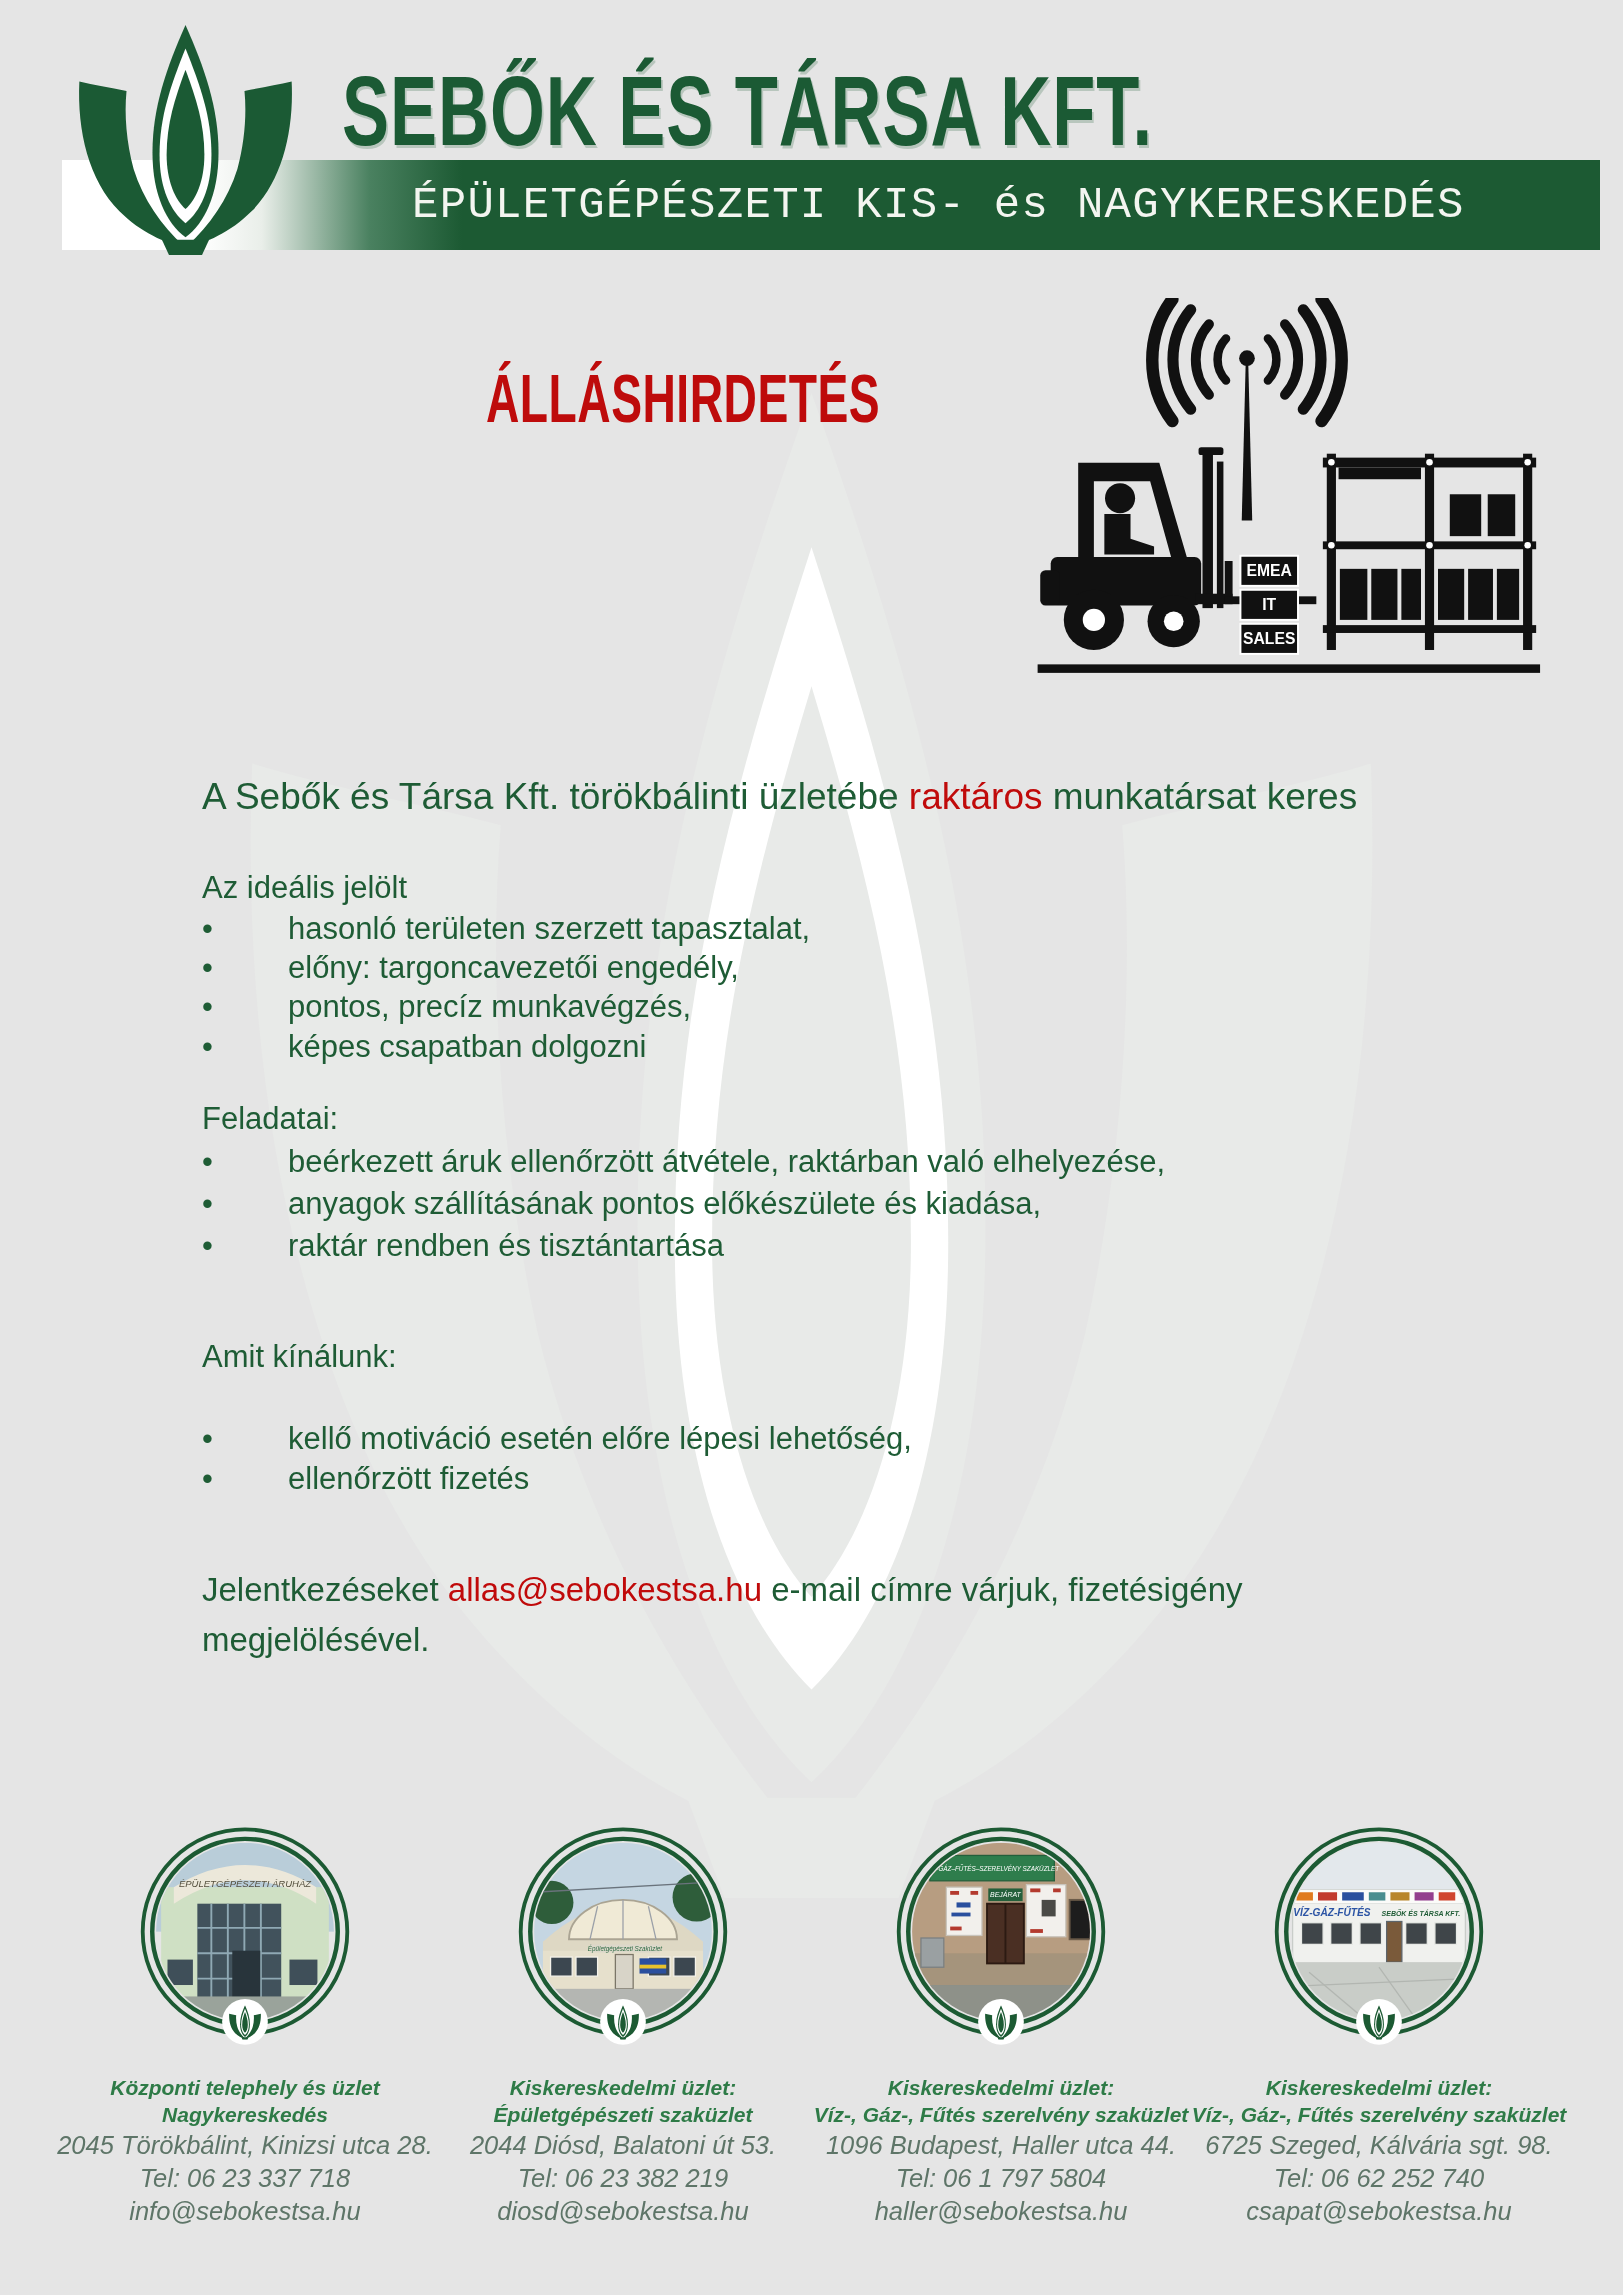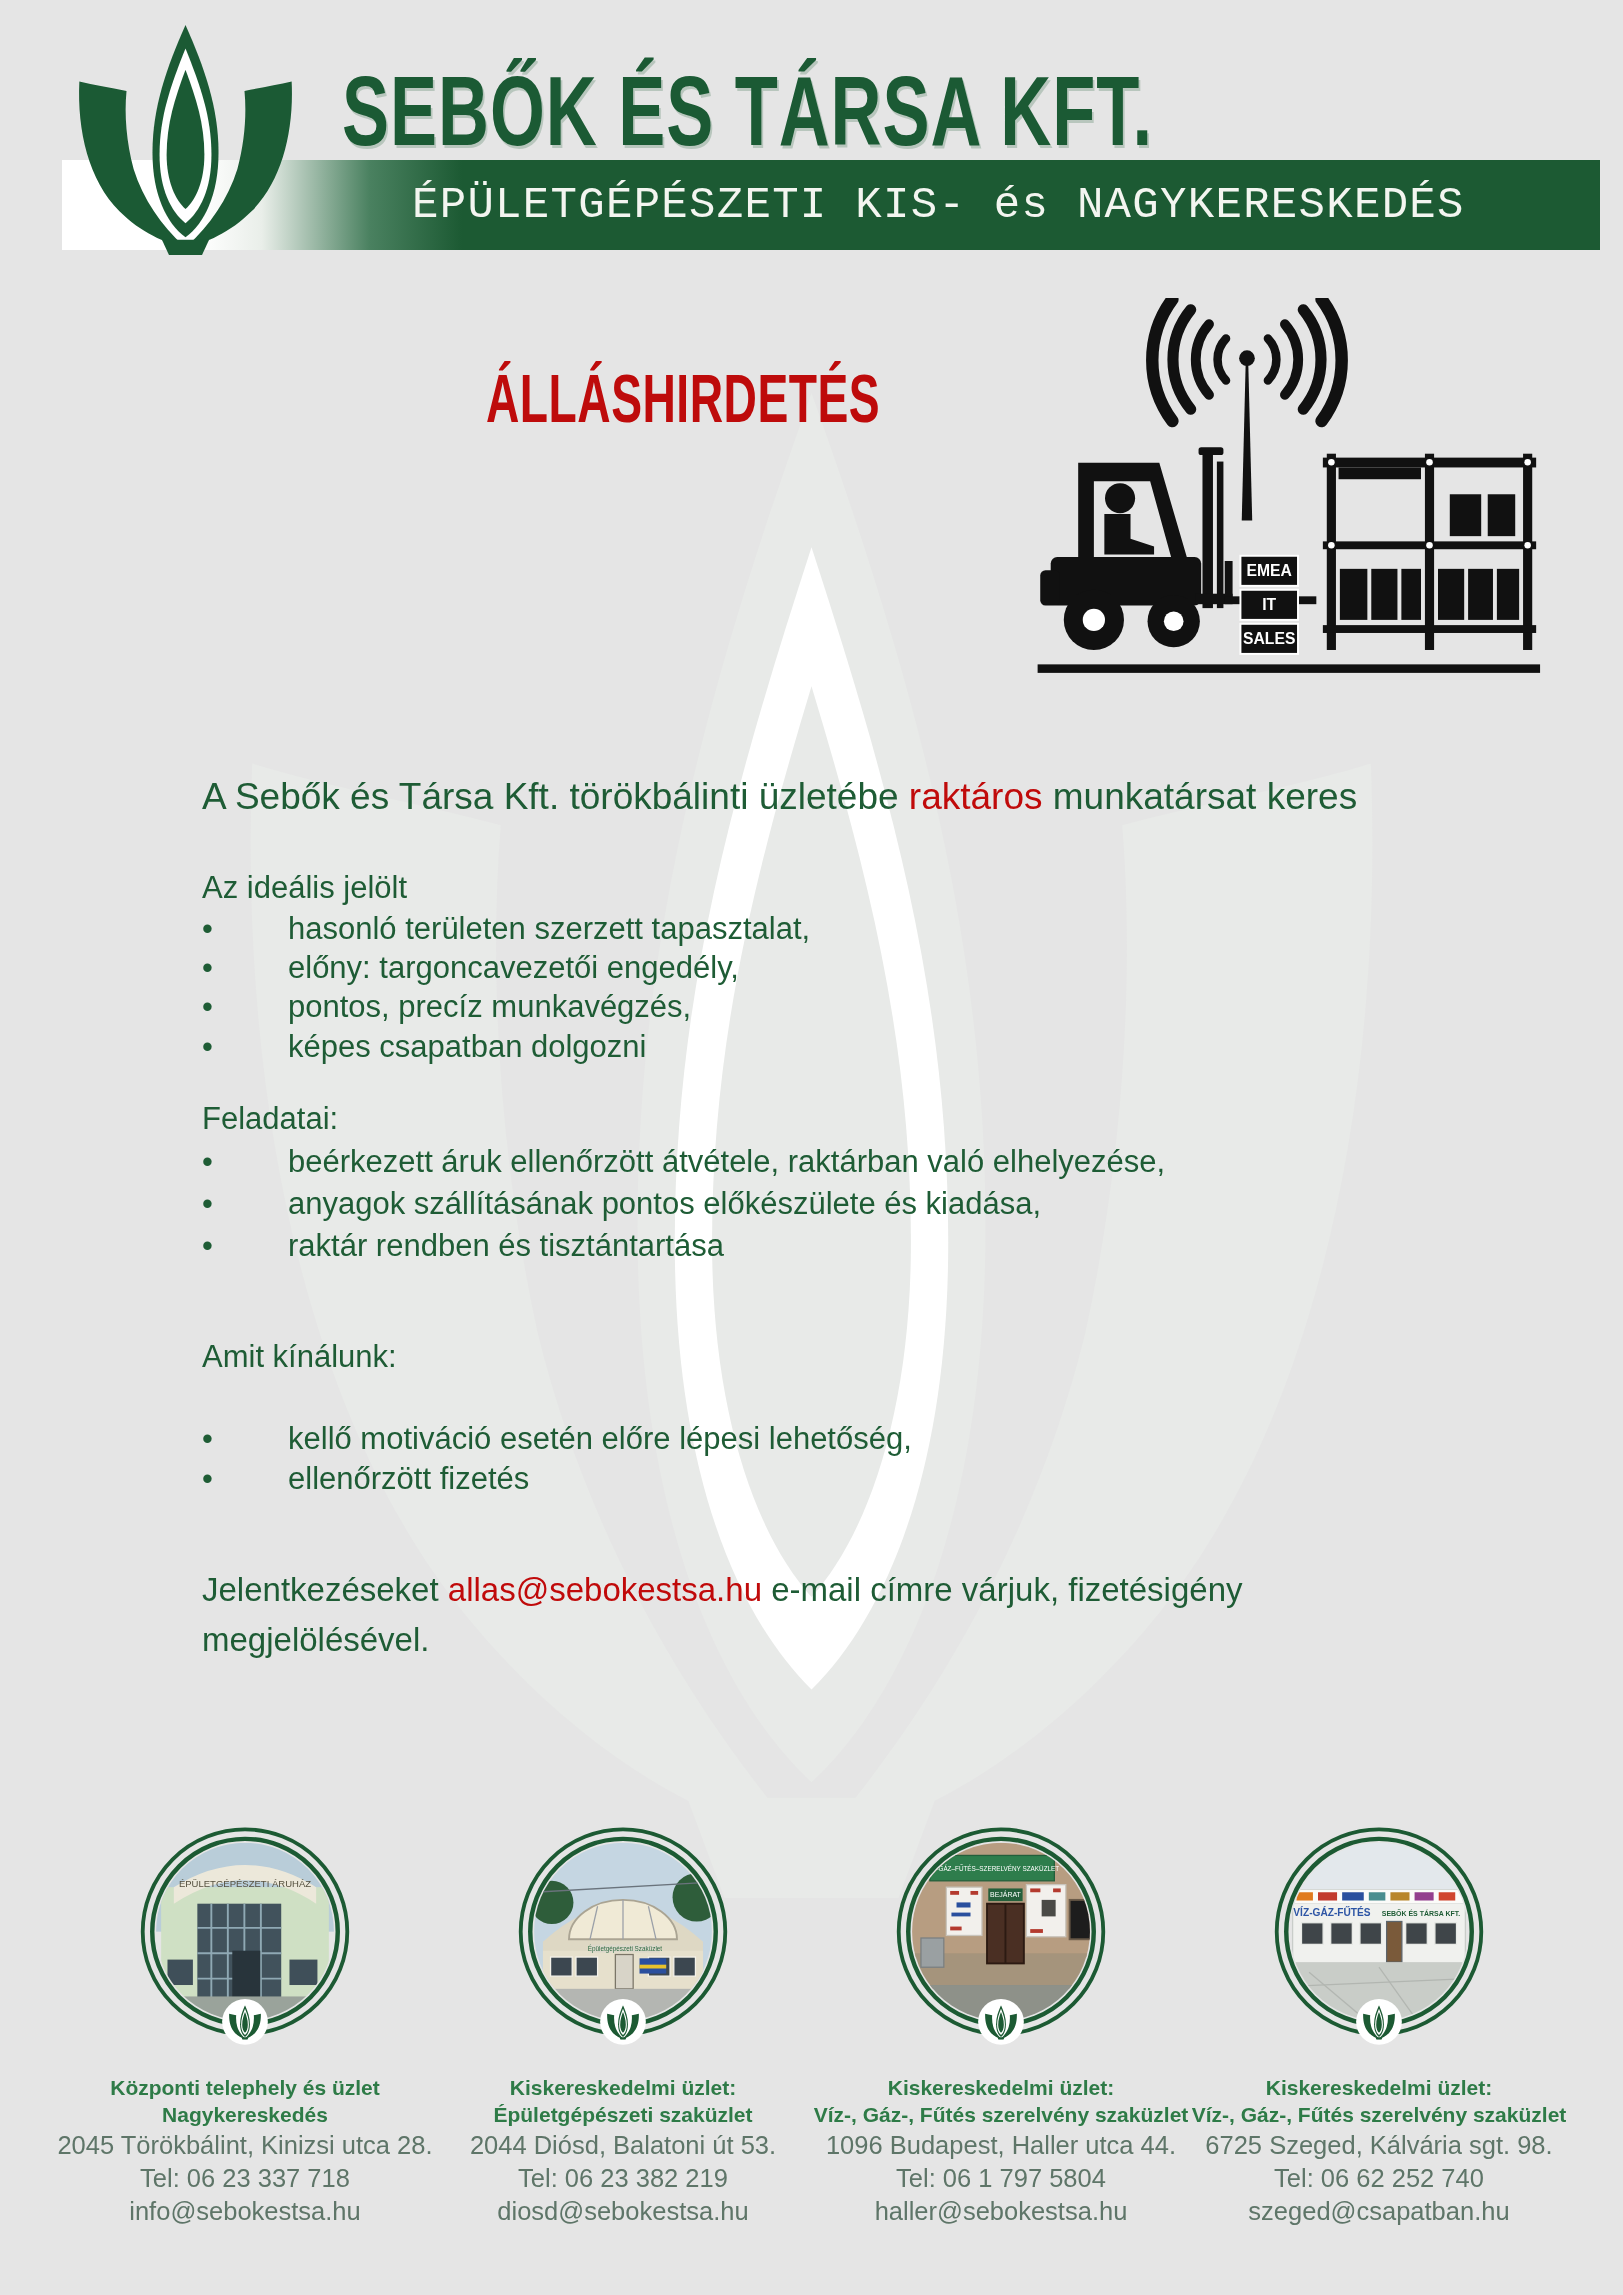--- a/index.html
+++ b/index.html
@@ -26,21 +26,21 @@
   .box-label{fill:#ffffff;font-size:24px;font-weight:bold;text-anchor:middle;font-family:"Liberation Sans",sans-serif;}
   
   .headline{position:absolute;left:202px;top:776px;font-size:37px;color:#1E5C35;white-space:nowrap;z-index:2;}
   .hl{color:#C00A0A;}
   .sec-label{position:absolute;left:202px;font-size:31px;color:#1E5C35;z-index:2;white-space:nowrap;}
   .bullet{position:absolute;left:202px;font-size:31px;color:#1E5C35;z-index:2;white-space:nowrap;}
   .bullet .dot{display:inline-block;width:86px;}
   .contact{position:absolute;left:202px;top:1565px;width:1171px;font-size:33px;line-height:1.5;
         color:#1E5C35;z-index:2;}
   
-  .locations{position:absolute;left:56px;top:1824px;width:1512px;display:flex;z-index:2;}
+  .locations{position:absolute;left:56px;top:1824px;width:1512px;display:flex;z-index:2;font-style:italic;}
   .loc{flex:1;display:flex;flex-direction:column;align-items:center;min-width:0;}
   .medallion{width:216px;height:228px;}
   .ring-outer{fill:none;stroke:#1C5A33;stroke-width:6;}
   .ring-inner{fill:none;stroke:#1C5A33;stroke-width:7;}
   .orn-leaf use{fill:#1C5A33;}
   .loc-caption{margin-top:22px;text-align:center;}
   .loc-title{font-size:21px;font-weight:bold;color:#2E7B47;line-height:1.3;white-space:nowrap;}
   .loc-line{font-size:25.5px;color:#5E7568;line-height:1.3;white-space:nowrap;}
   .ph-sign{font-family:"Liberation Sans",sans-serif;text-anchor:middle;}
 </style>
@@ -360,19 +360,19 @@
           <g class="orn-leaf">
               <use href="#leaf" x="142" y="282" width="56" height="54"></use>
             </g>
         </g>
       </svg>
       <div class="loc-caption">
         <div class="loc-title">Kiskereskedelmi üzlet:</div>
         <div class="loc-title">Víz-, Gáz-, Fűtés szerelvény szaküzlet</div>
         <div class="loc-line">6725 Szeged, Kálvária sgt. 98.</div>
         <div class="loc-line">Tel: 06 62 252 740</div>
-        <div class="loc-line">szeged@csapatban.hu</div>
+        <div class="loc-line">csapat@sebokestsa.hu</div>
       </div>
     </div>
 
   </div>
 </div>
 
 
 </body></html>

